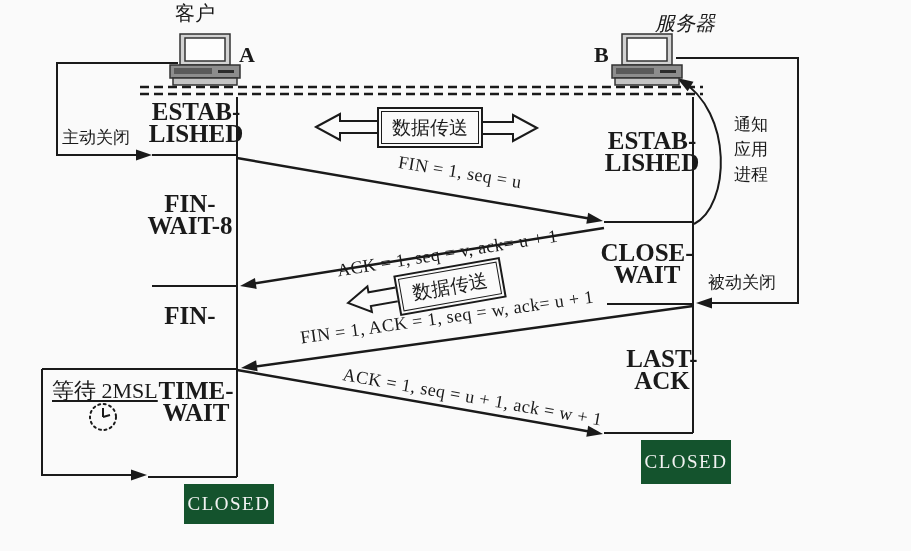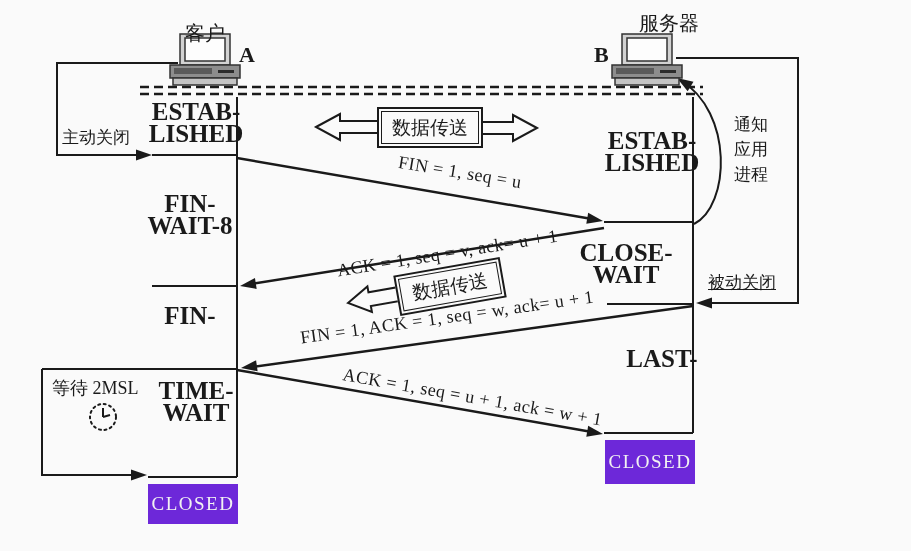--- a/index.html
+++ b/index.html
@@ -12,23 +12,23 @@
   .lbl{position:absolute;color:#1a1a1a;}
   .title{font-size:20px;text-align:center;}
   .host-letter{font-size:22px;font-weight:bold;}
   .state{font-size:25px;font-weight:bold;line-height:22px;text-align:center;}
   .state span{display:block;}
   .msg{font-size:18px;text-align:center;white-space:nowrap;letter-spacing:.4px;}
   .zh{font-size:17px;white-space:nowrap;}
   .notify{font-size:17px;line-height:25px;text-align:center;}
   .notify span{display:block;}
   .closed{
-    position:absolute;background:#6d28d9;color:#f2f2f2;
+    position:absolute;background:#14532d;color:#f2f2f2;
     display:flex;align-items:center;justify-content:center;
-    font-size:19px;letter-spacing:1.5px;
+    font-size:19px;letter-spacing:1.5px;margin-left:36px;
   }
   .dtbox{position:absolute;border:2.5px solid #1a1a1a;background:#fafafa;padding:2px;box-sizing:border-box;}
   .dtbox-inner{
     border:1.5px solid #1a1a1a;height:100%;box-sizing:border-box;
     display:flex;align-items:center;justify-content:center;
     font-size:19px;padding:0 6px;white-space:nowrap;
   }
   .tilted{transform:rotate(-10deg);transform-origin:50% 50%;}
 </style>
 </head>
@@ -114,22 +114,22 @@
       </g>
     </g>
 
     <g stroke="#1a1a1a" fill="none">
       <circle cx="103" cy="417" r="13" stroke-width="2" stroke-dasharray="2,3.6" stroke-linecap="round"></circle>
       <line x1="103" y1="417" x2="103" y2="408" stroke-width="2"></line>
       <line x1="103" y1="417" x2="110" y2="415" stroke-width="2"></line>
     </g>
   </svg>
 
-  <div class="lbl title" style="left:165px;top:20px;width:60px;text-align:right;">客户</div>
-  <div class="lbl title" style="left:636px;top:10px;width:66px;">服务器</div>
+  <div class="lbl title" style="left:165px;top:0;width:60px;">客户</div>
+  <div class="lbl title" style="left:652px;top:10px;width:66px;font-style:italic;">服务器</div>
   <div class="lbl host-letter" style="left:239px;top:42px;">A</div>
   <div class="lbl host-letter" style="left:594px;top:42px;">B</div>
 
   <div class="lbl state" style="left:146px;top:101px;width:100px;">
     <span>ESTAB-</span>
     <span>LISHED</span>
   </div>
   <div class="lbl state" style="left:140px;top:193px;width:100px;">
     <span>FIN-</span>
     <span>WAIT-8</span>
@@ -139,34 +139,35 @@
   </div>
   <div class="lbl state" style="left:146px;top:380px;width:100px;">
     <span>TIME-</span>
     <span>WAIT</span>
   </div>
 
   <div class="lbl state" style="left:602px;top:130px;width:100px;">
     <span>ESTAB-</span>
     <span>LISHED</span>
   </div>
-  <div class="lbl state" style="left:576px;top:242px;width:100px;">
+  <div class="lbl state" style="left:597px;top:242px;width:100px;">
     <span>CLOSE-</span>
     <span>WAIT</span>
   </div>
   <div class="lbl state" style="left:612px;top:348px;width:100px;text-align:center;">
     <span>LAST-</span>
+    <span>ACK</span>
   </div>
 
   <div class="closed" style="left:148px;top:484px;width:90px;height:40px;">CLOSED</div>
   <div class="closed" style="left:605px;top:440px;width:90px;height:44px;">CLOSED</div>
 
   <div class="lbl zh" style="left:62px;top:126px;">主动关闭</div>
-  <div class="lbl zh" style="left:708px;top:271px;text-decoration:underline;">被动关闭</div>
-  <div class="lbl zh" style="left:52px;top:376px;font-size:18px;">等待 2MSL</div>
+  <div class="lbl zh" style="left:708px;top:271px;">被动关闭</div>
+  <div class="lbl zh" style="left:52px;top:376px;font-size:22px;text-decoration:underline;">等待 2MSL</div>
   <div class="lbl notify" style="left:734px;top:112px;">
     <span>通知</span>
     <span>应用</span>
     <span>进程</span>
   </div>
 
   <div class="lbl msg" style="left:345px;top:162px;width:230px;transform:rotate(9.5deg);">FIN = 1, seq = u</div>
   <div class="lbl msg" style="left:295px;top:243px;width:305px;transform:rotate(-9deg);">ACK = 1, seq = v, ack= u + 1</div>
   <div class="lbl msg" style="left:272px;top:307px;width:350px;transform:rotate(-8deg);">FIN = 1, ACK = 1, seq = w, ack= u + 1</div>
   <div class="lbl msg" style="left:315px;top:387px;width:315px;transform:rotate(10deg);">ACK = 1, seq = u + 1, ack = w + 1</div>

